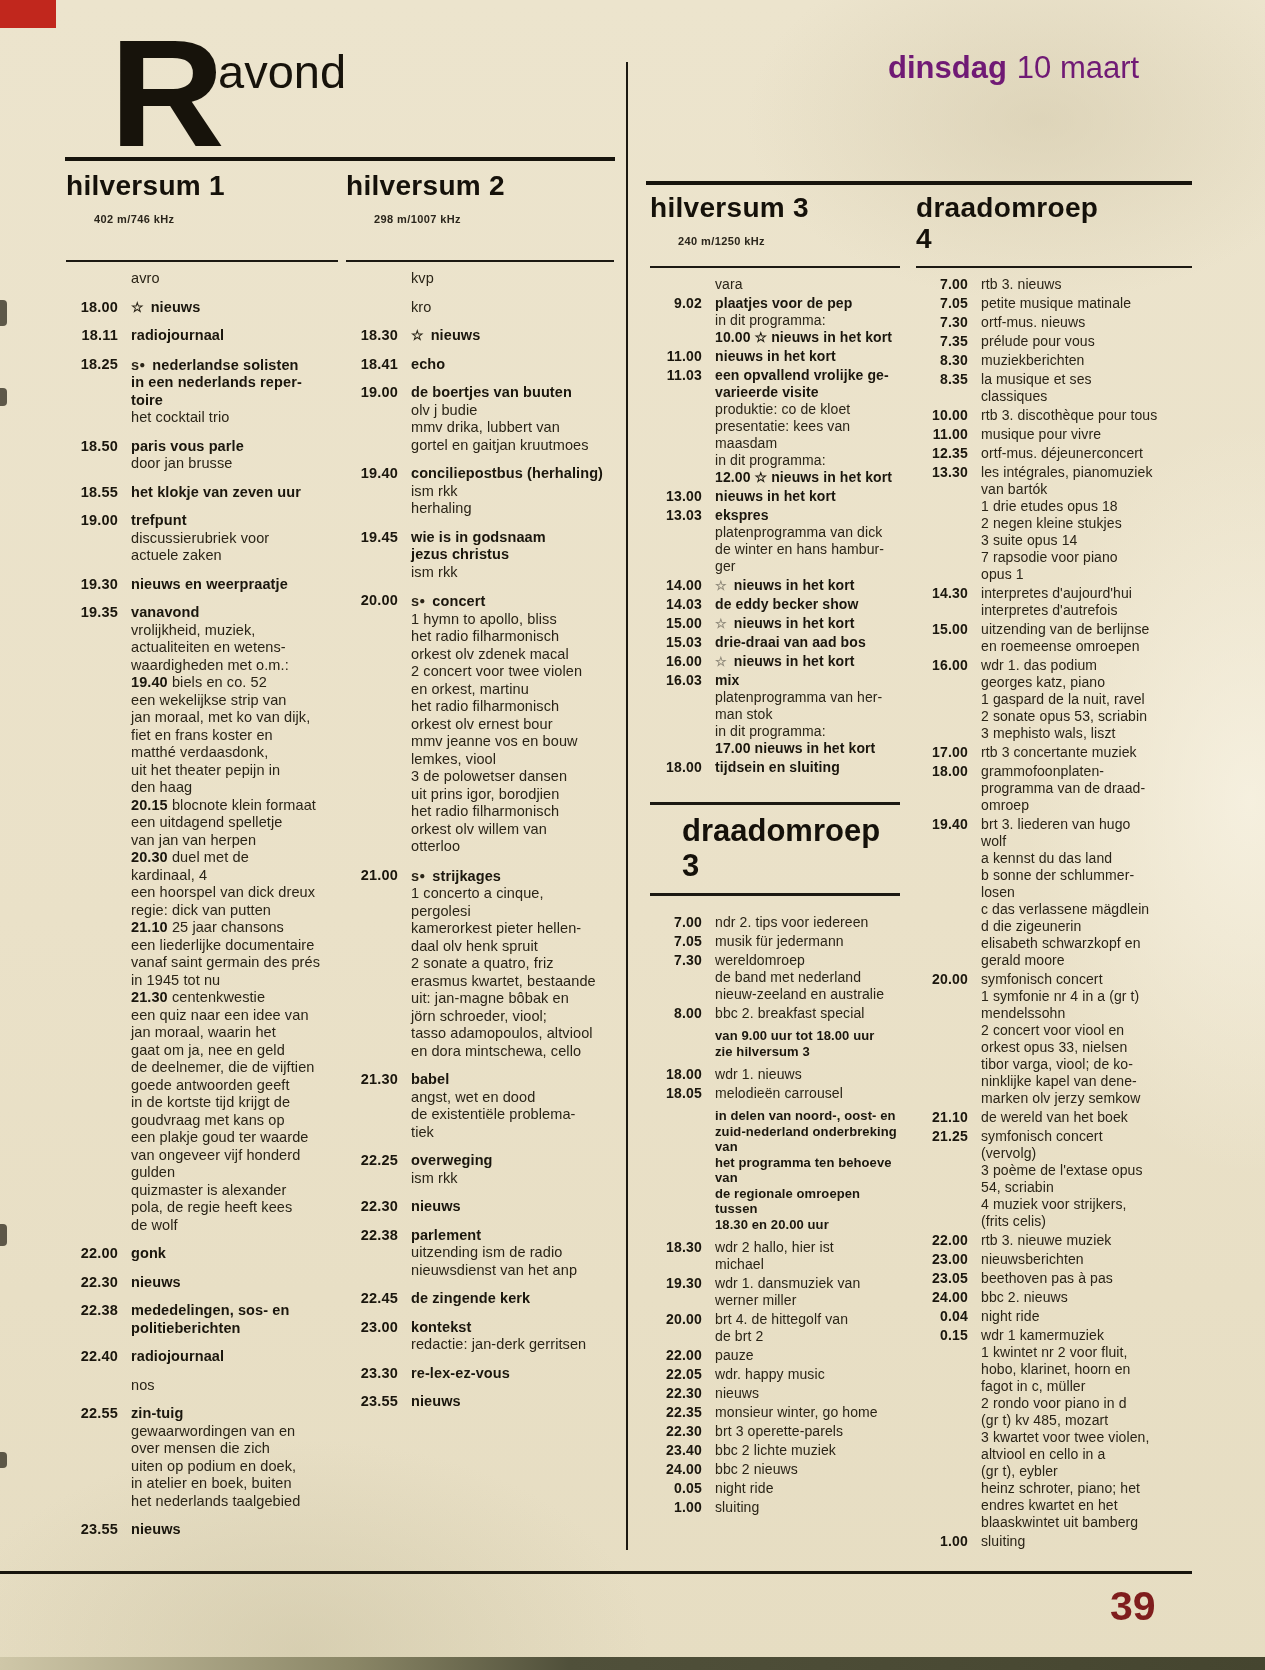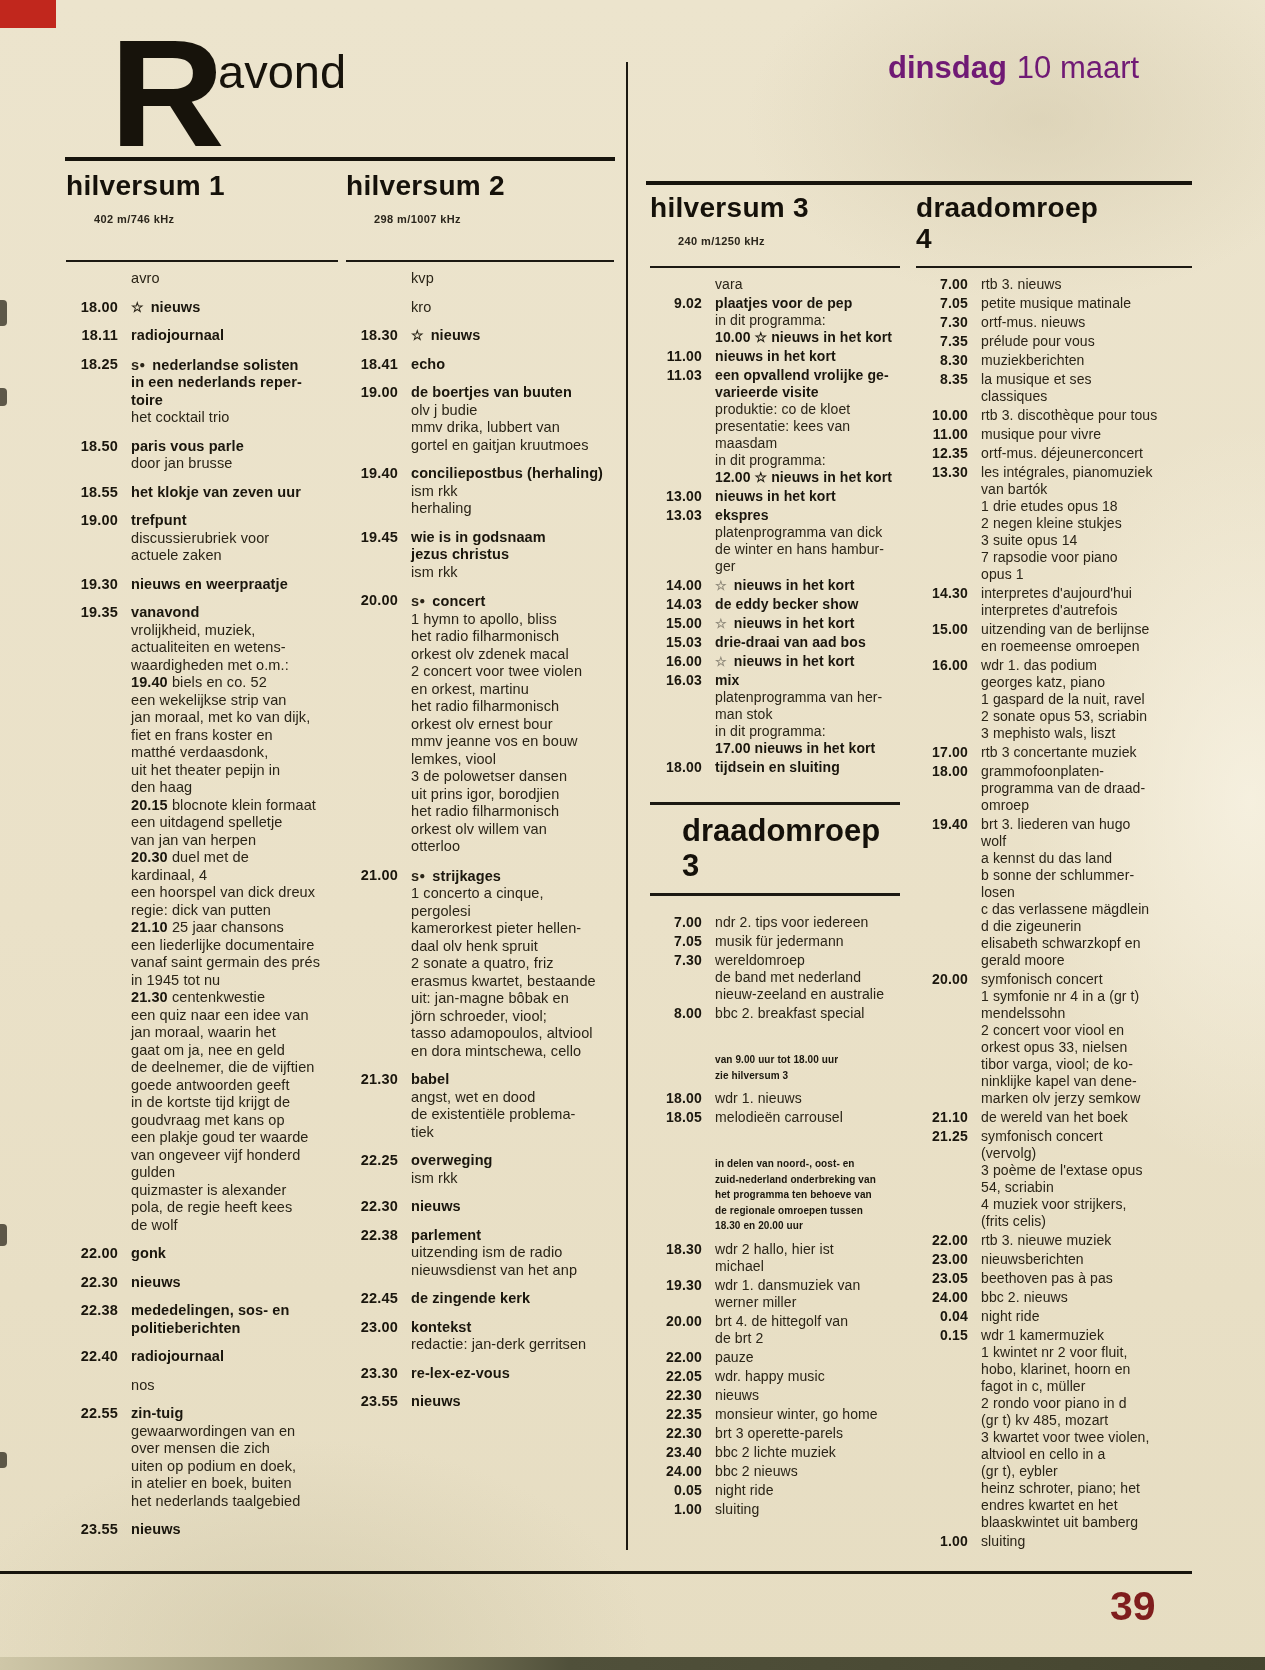--- a/index.html
+++ b/index.html
@@ -59,21 +59,21 @@
   .row .t{flex:none;width:52px;text-align:right;font-weight:700;margin-right:13px;
     font-size:14.5px;line-height:17.5px;color:#1a160d;letter-spacing:.2px;}
   .row .c{flex:1;min-width:0;font-size:14.5px;line-height:17.5px;color:#2a2417;letter-spacing:.1px;}
   .tight .row .t,.tight .row .c{font-size:14px;line-height:17px;}
   .row .c b{font-weight:700;color:#1a160d;}
   .ln{min-height:1em;}
   .mk{font-weight:700;margin-right:7px;}
   .mk.star{font-size:14px;}
   .mk.gstar{color:#8f897a;font-size:13px;}
   .mk .dot{font-size:10px;vertical-align:2px;}
-  .row.note .c{font-size:10px;line-height:15.5px;font-weight:700;color:#1a160d;margin-top:24px;}
+  .row.note .c{font-size:13px;line-height:15.5px;font-weight:700;color:#1a160d;}
   .row.note{margin:6px 0 7px 0;}
 </style>
 </head>
 <body>
 
 <div class="red-corner"></div>
 <div class="edge-speck" style="top:300px;height:26px;"></div>
 <div class="edge-speck" style="top:388px;height:18px;"></div>
 <div class="edge-speck" style="top:1224px;height:22px;"></div>
 <div class="edge-speck" style="top:1452px;height:16px;"></div>

